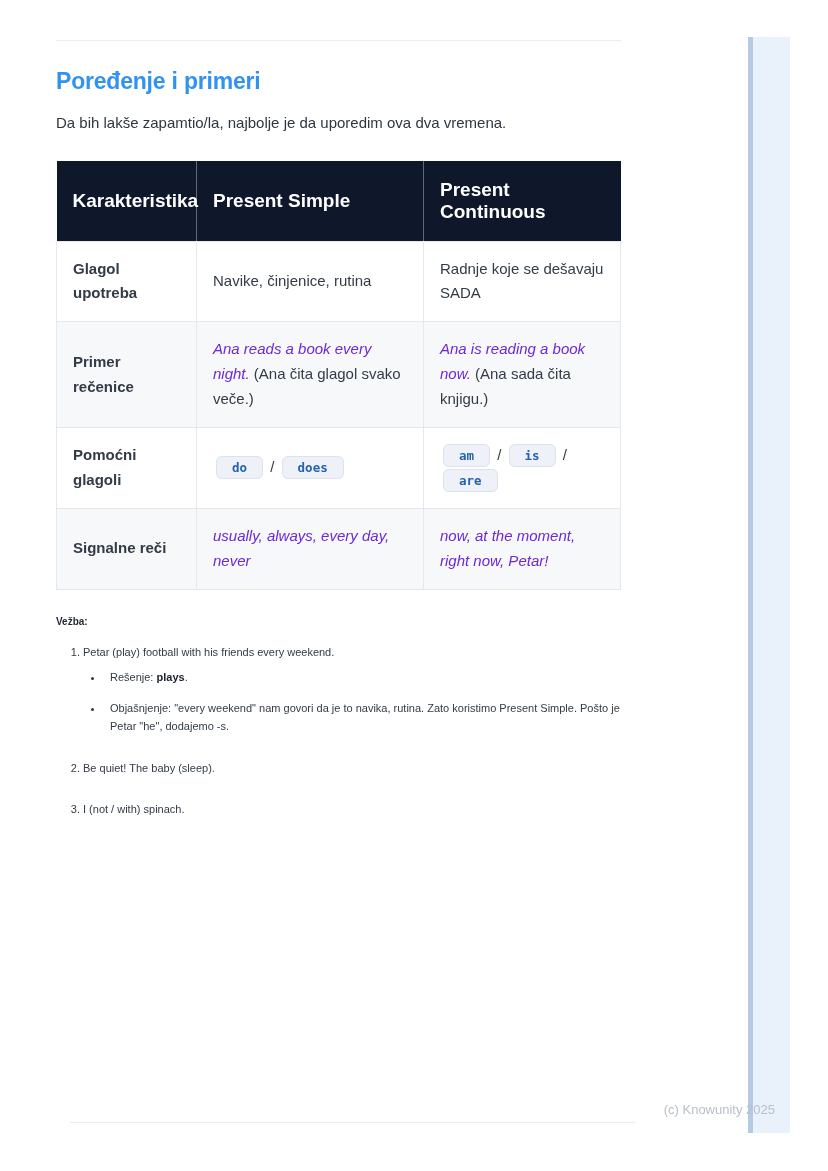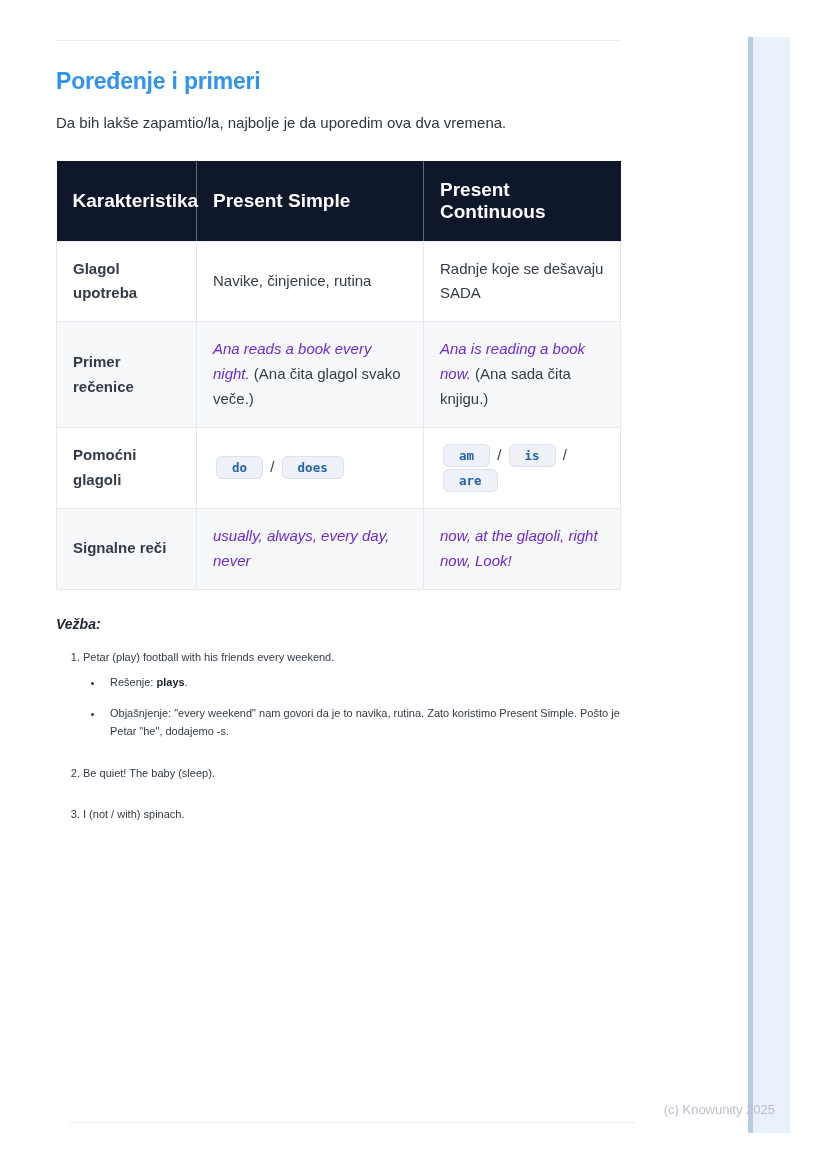--- a/index.html
+++ b/index.html
@@ -35,21 +35,21 @@
   td.rowlabel{font-weight:bold;color:#1a202c;}
   .seg-plain{color:#333b46;}
   .seg-italic{font-style:italic;color:#6d28d9;}
   .seg-bold{font-weight:bold;color:#1a202c;margin-top:8px;}
   code.seg-code{
     font-family:"DejaVu Sans Mono","Liberation Mono",monospace;
     font-size:12.5px;font-weight:bold;color:#2563af;
     background:#eef2f8;border:1px solid #dce3ed;border-radius:6px;
     padding:3px 15px;margin:0 3px;white-space:nowrap;
   }
-  .vezba-heading{font-weight:bold;font-size:14px;margin:26px 0 16px 0;color:#1f2630;font-style:italic;}
+  .vezba-heading{font-weight:bold;font-size:10px;margin:26px 0 16px 0;color:#1f2630;}
   ol.exercise{margin:16px 0 0 0;padding-left:27px;font-size:11px;color:#333b46;}
   ol.exercise>li{margin-bottom:23px;line-height:1.66;}
   ol.exercise ul{list-style:disc;margin:7px 0 0 0;padding-left:21px;}
   ol.exercise ul li{margin-bottom:13px;line-height:1.66;padding-left:6px;}
   ol.exercise ul li:last-child{margin-bottom:0;}
 
   .footer-credit{
     position:absolute;top:1102px;right:53px;font-size:13px;
     color:#b9bfc9;z-index:3;
   }
@@ -92,21 +92,21 @@
           <td><span class="seg-italic">Ana is reading a book now.</span><span class="seg-plain"> (Ana sada čita knjigu.)</span></td>
         </tr>
         <tr>
           <td class="rowlabel">Pomoćni glagoli</td>
           <td><code class="seg-code">do</code><span class="seg-plain"> / </span><code class="seg-code">does</code></td>
           <td><code class="seg-code">am</code><span class="seg-plain"> / </span><code class="seg-code">is</code><span class="seg-plain"> / </span><code class="seg-code">are</code></td>
         </tr>
         <tr>
           <td class="rowlabel">Signalne reči</td>
           <td><span class="seg-italic">usually, always, every day, never</span></td>
-          <td><span class="seg-italic">now, at the glagoli, right now, Look!</span></td>
+          <td><span class="seg-italic">now, at the moment, right now, Petar!</span></td>
         </tr>
       </tbody>
   </table>
 
   <p class="vezba-heading">Vežba:</p>
 
   <ol class="exercise" id="exercise-list">
       <li><span>Petar (play) football with his friends every weekend.</span><ul>
           <li><span class="seg-plain">Rešenje: </span><span class="seg-bold">plays</span><span class="seg-plain">.</span></li>
           <li><span class="seg-plain">Objašnjenje: "every weekend" nam govori da je to navika, rutina. Zato koristimo Present Simple. Pošto je Petar "he", dodajemo -s.</span></li>

